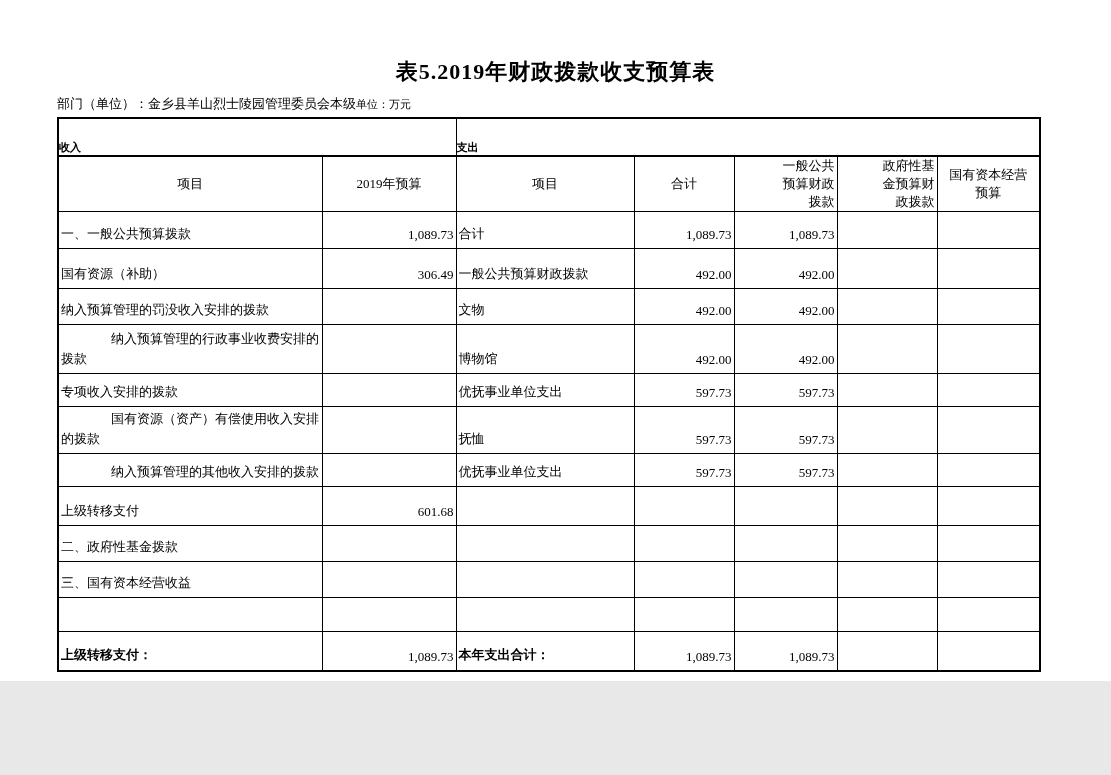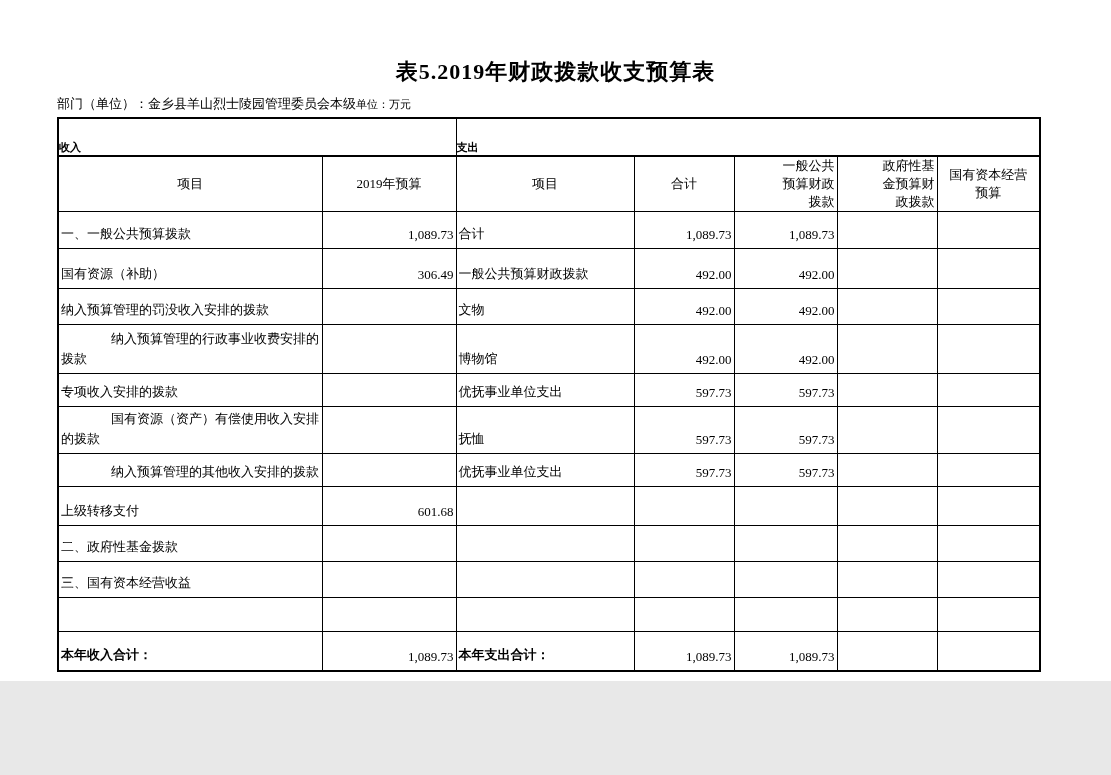--- a/index.html
+++ b/index.html
@@ -161,21 +161,21 @@
         <tr style="height: 34px;">
           <td class="item-cell"></td>
           <td class="num-cell"></td>
           <td class="item-cell"></td>
           <td class="num-cell"></td>
           <td class="num-cell"></td>
           <td class="num-cell"></td>
           <td class="num-cell"></td>
         </tr>
         <tr class="total-row" style="height: 39px;">
-          <td class="item-cell">本年收入合计：</td>
+          <td class="item-cell">上级转移支付：</td>
           <td class="num-cell">1,089.73</td>
           <td class="item-cell">本年支出合计：</td>
           <td class="num-cell">1,089.73</td>
           <td class="num-cell">1,089.73</td>
           <td class="num-cell"></td>
           <td class="num-cell"></td>
         </tr>
       </tbody>
   </table>
 </div>

